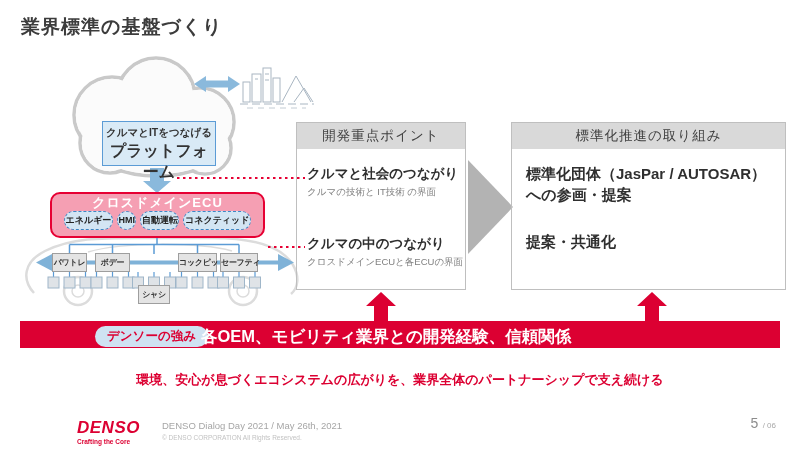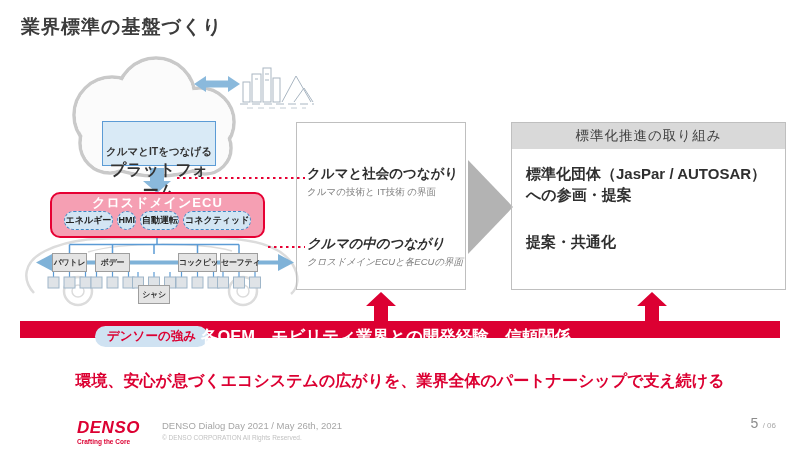--- a/index.html
+++ b/index.html
@@ -9,21 +9,21 @@
     font-family:"Liberation Sans","DejaVu Sans",sans-serif;color:#333;
   }
   .abs{position:absolute;}
   #bg-svg{position:absolute;left:0;top:0;z-index:0;}
   .z1{z-index:1;}
   
   .slide-title{left:21px;top:14px;font-size:19px;font-weight:bold;color:#3c3c3c;letter-spacing:1px;}
   
   .platform-box{left:102px;top:121px;width:114px;height:45px;background:#d9eaf6;
     border:1.5px solid #5b9bd5;text-align:center;padding-top:4px;z-index:1;}
-  .platform-box .l1{font-size:10.5px;font-weight:bold;color:#333;margin-top:19px;}
+  .platform-box .l1{font-size:10.5px;font-weight:bold;color:#333;}
   .platform-box .l2{font-size:16px;font-weight:bold;color:#333;margin-top:1px;}
   
   .ecu-box{left:50px;top:192px;width:215px;height:46px;background:#f59fb3;
     border:2px solid #e60033;border-radius:10px;z-index:1;}
   .ecu-title{text-align:center;font-size:13px;font-weight:bold;color:#ffffff;
     letter-spacing:1px;line-height:17px;}
   .pill-row{display:flex;gap:4px;padding:0 12px;}
   .pill{flex:1 1 auto;height:19px;line-height:17px;text-align:center;font-size:9px;
     font-weight:bold;color:#222;background:#d3e5f3;border:1px dashed #3f87c5;border-radius:10px;
     white-space:nowrap;}
@@ -32,27 +32,27 @@
     text-align:center;font-size:8px;font-weight:bold;line-height:17px;color:#333;
     letter-spacing:-0.3px;white-space:nowrap;z-index:1;}
   
   .panel{position:absolute;top:122px;height:168px;border:1px solid #bfbfbf;background:transparent;z-index:1;}
   .panel-header{height:26px;background:#d9d9d9;text-align:center;font-size:13.5px;
     color:#404040;line-height:26px;letter-spacing:1px;}
   .dev-item-title{font-size:13.5px;font-weight:bold;color:#2f2f2f;white-space:nowrap;}
   .dev-item-desc{font-size:9.5px;color:#808080;margin-top:3px;white-space:nowrap;}
   .std-line{font-size:15px;font-weight:bold;color:#2f2f2f;line-height:21px;white-space:nowrap;}
   
-  .banner{left:20px;top:321px;width:760px;height:17px;background:#dc0032;z-index:1;}
+  .banner{left:20px;top:321px;width:760px;height:27px;background:#dc0032;z-index:1;}
   .badge{position:absolute;left:75px;top:5px;height:21px;line-height:20px;padding:0 12px;
     background:#cfe2f2;color:#dc0032;font-size:12.5px;font-weight:bold;border-radius:11px;}
   .banner-text{position:absolute;left:181px;top:0;height:31px;line-height:31px;
     color:#ffffff;font-size:16.5px;font-weight:bold;white-space:nowrap;}
   
-  .bottom-msg{left:0;top:371px;width:800px;text-align:center;font-size:16px;font-weight:bold;
+  .bottom-msg{left:0;top:371px;width:800px;text-align:center;font-size:13px;font-weight:bold;
     color:#dc0032;white-space:nowrap;z-index:1;}
   
   .logo{left:77px;top:418px;color:#dc0032;z-index:1;}
   .logo .name{font-size:17px;font-weight:bold;font-style:italic;letter-spacing:0.5px;}
   .logo .tag{font-size:6.5px;font-weight:bold;margin-top:0;}
   .footer-event{left:162px;top:420px;font-size:9.5px;color:#a6a6a6;z-index:1;}
   .footer-copy{left:162px;top:434px;font-size:6.5px;color:#c2c2c2;z-index:1;}
   .page-num{right:24px;top:414px;color:#8c8c8c;z-index:1;}
   .page-num .cur{font-size:14px;}
   .page-num .tot{font-size:8px;color:#a8a8a8;}
@@ -189,25 +189,26 @@
     </div>
   </div>
 
   <div class="vd-box" style="left:52px;top:253px;width:35px;">パワトレ</div>
   <div class="vd-box" style="left:95px;top:253px;width:35px;">ボデー</div>
   <div class="vd-box" style="left:138px;top:253px;width:32px;margin-top:32px;">シャシ</div>
   <div class="vd-box" style="left:178px;top:253px;width:39px;">コックピット</div>
   <div class="vd-box" style="left:220px;top:253px;width:38px;">セーフティ</div>
 
   <div class="panel" style="left:296px;width:170px;">
+    <div class="panel-header">開発重点ポイント</div>
     <div class="abs" style="left:10px;top:42px;">
       <div class="dev-item-title">クルマと社会のつながり</div>
       <div class="dev-item-desc">クルマの技術と IT技術 の界面</div>
     </div>
-    <div class="abs" style="left:10px;top:112px;font-style:italic;">
+    <div class="abs" style="left:10px;top:112px;">
       <div class="dev-item-title">クルマの中のつながり</div>
       <div class="dev-item-desc">クロスドメインECUと各ECUの界面</div>
     </div>
   </div>
 
   <div class="panel" style="left:511px;width:275px;">
     <div class="panel-header">標準化推進の取り組み</div>
     <div class="abs" style="left:14px;top:40px;">
       <div class="std-line">標準化団体（JasPar / AUTOSAR）</div>
       <div class="std-line">への参画・提案</div>

